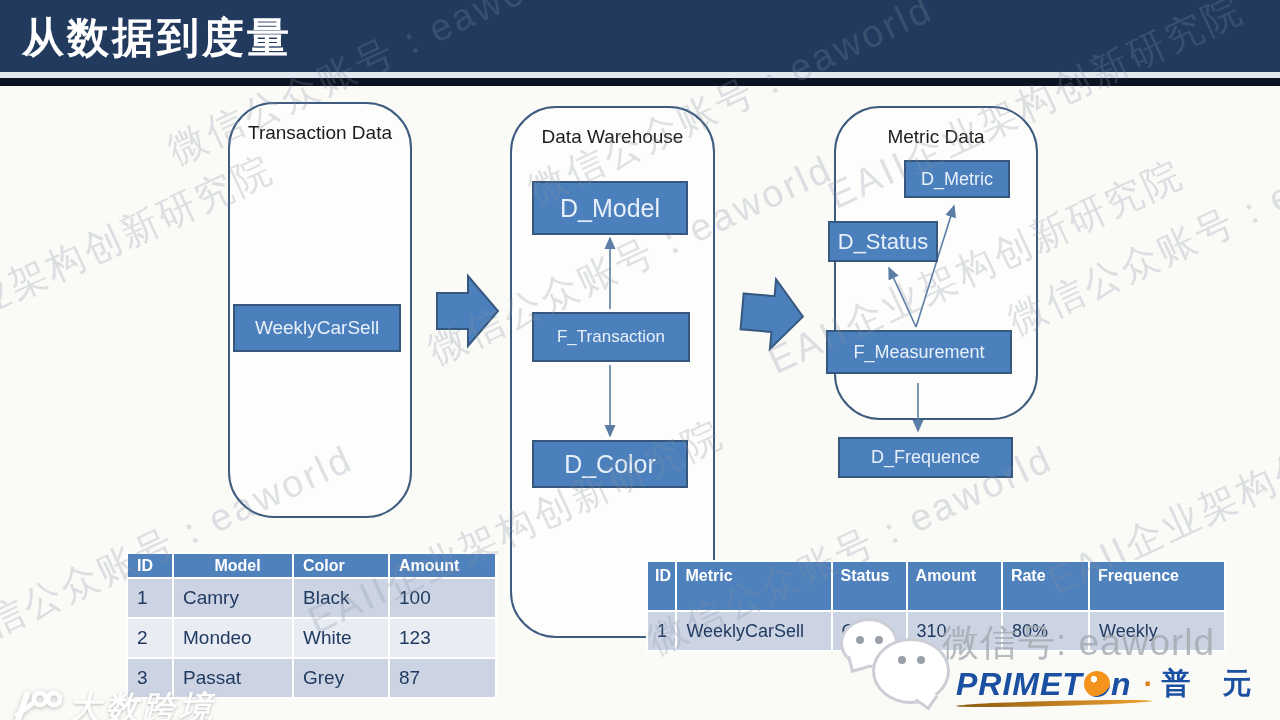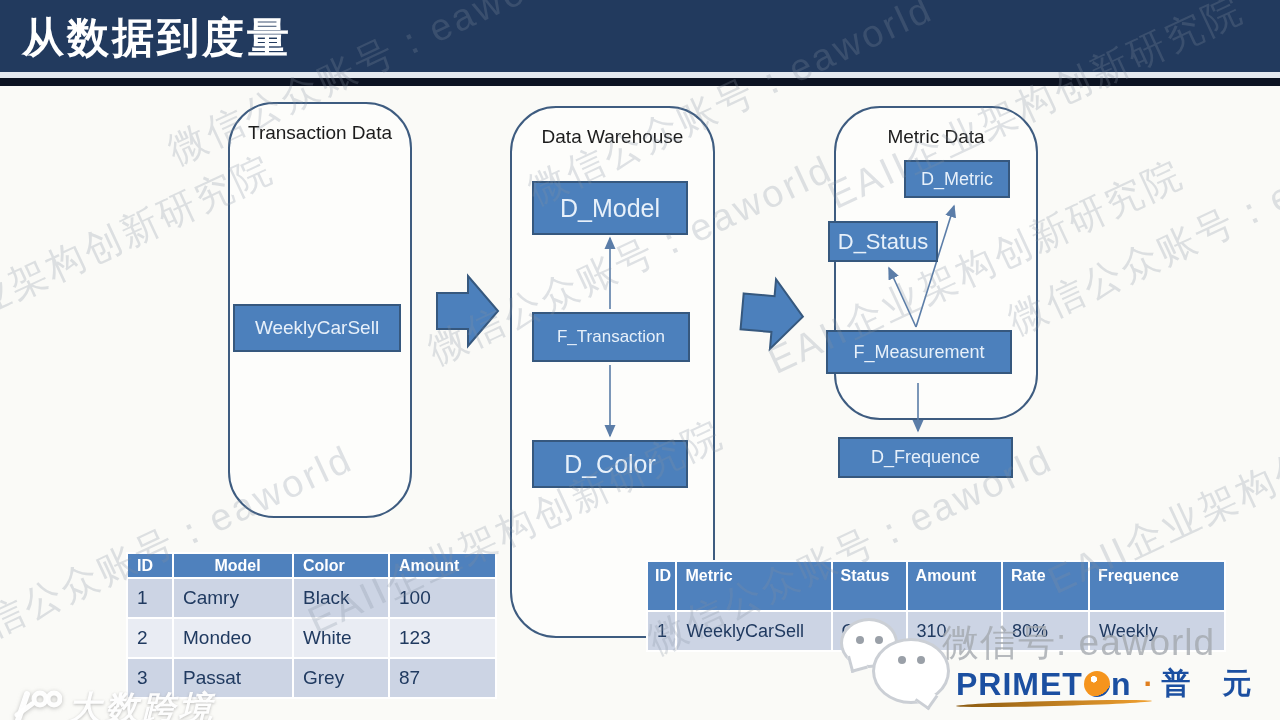--- a/index.html
+++ b/index.html
@@ -79,21 +79,21 @@
   .wc-eye{width:8px;height:8px;background:#9aa0a8;border-radius:50%;margin-top:15px;}
   .wc-tail{position:absolute;width:14px;height:14px;background:#ffffff;
            border-right:3px solid #cbcfd5;border-bottom:3px solid #cbcfd5;}
   .wc-small .wc-tail{left:6px;bottom:-6px;transform:rotate(75deg);}
   .wc-big .wc-tail{right:12px;bottom:-6px;transform:rotate(35deg);}
 
   .wechat-text{position:absolute;left:942px;top:618px;font-size:37px;color:#a3a8ae;opacity:0.78;
                letter-spacing:1px;z-index:51;white-space:nowrap;}
 
   .primeton{position:absolute;left:956px;top:664px;z-index:52;display:flex;align-items:center;white-space:nowrap;}
-  .pm-word{font-size:32px;font-weight:bold;color:#1b4fa1;letter-spacing:1px;}
+  .pm-word{font-size:32px;font-style:italic;font-weight:bold;color:#1b4fa1;letter-spacing:1px;}
   .pm-o{display:inline-block;width:26px;height:26px;border-radius:50%;margin:0 1px;vertical-align:-2px;
         background:radial-gradient(circle at 38% 32%, #ffffff 0 13%, #f5941d 14% 70%, #1b4fa1 71% 100%);}
   .pm-dot{color:#e07f1f;font-size:30px;font-weight:bold;margin:0 8px 0 12px;}
   .pm-cn{font-size:29px;font-weight:bold;color:#1b4fa1;letter-spacing:12px;}
   .pm-swoosh{position:absolute;left:956px;top:701px;width:196px;height:5px;z-index:52;
              background:linear-gradient(90deg,#8a5a10,#f0a030);border-radius:50%;transform:rotate(-1.5deg);}
 
   .corner-logo{position:absolute;left:8px;top:686px;display:flex;align-items:center;gap:6px;z-index:52;
                color:rgba(255,255,255,0.97);text-shadow:0 1px 3px rgba(145,145,145,0.6);
                font-size:33px;font-weight:bold;letter-spacing:4px;font-style:italic;}

